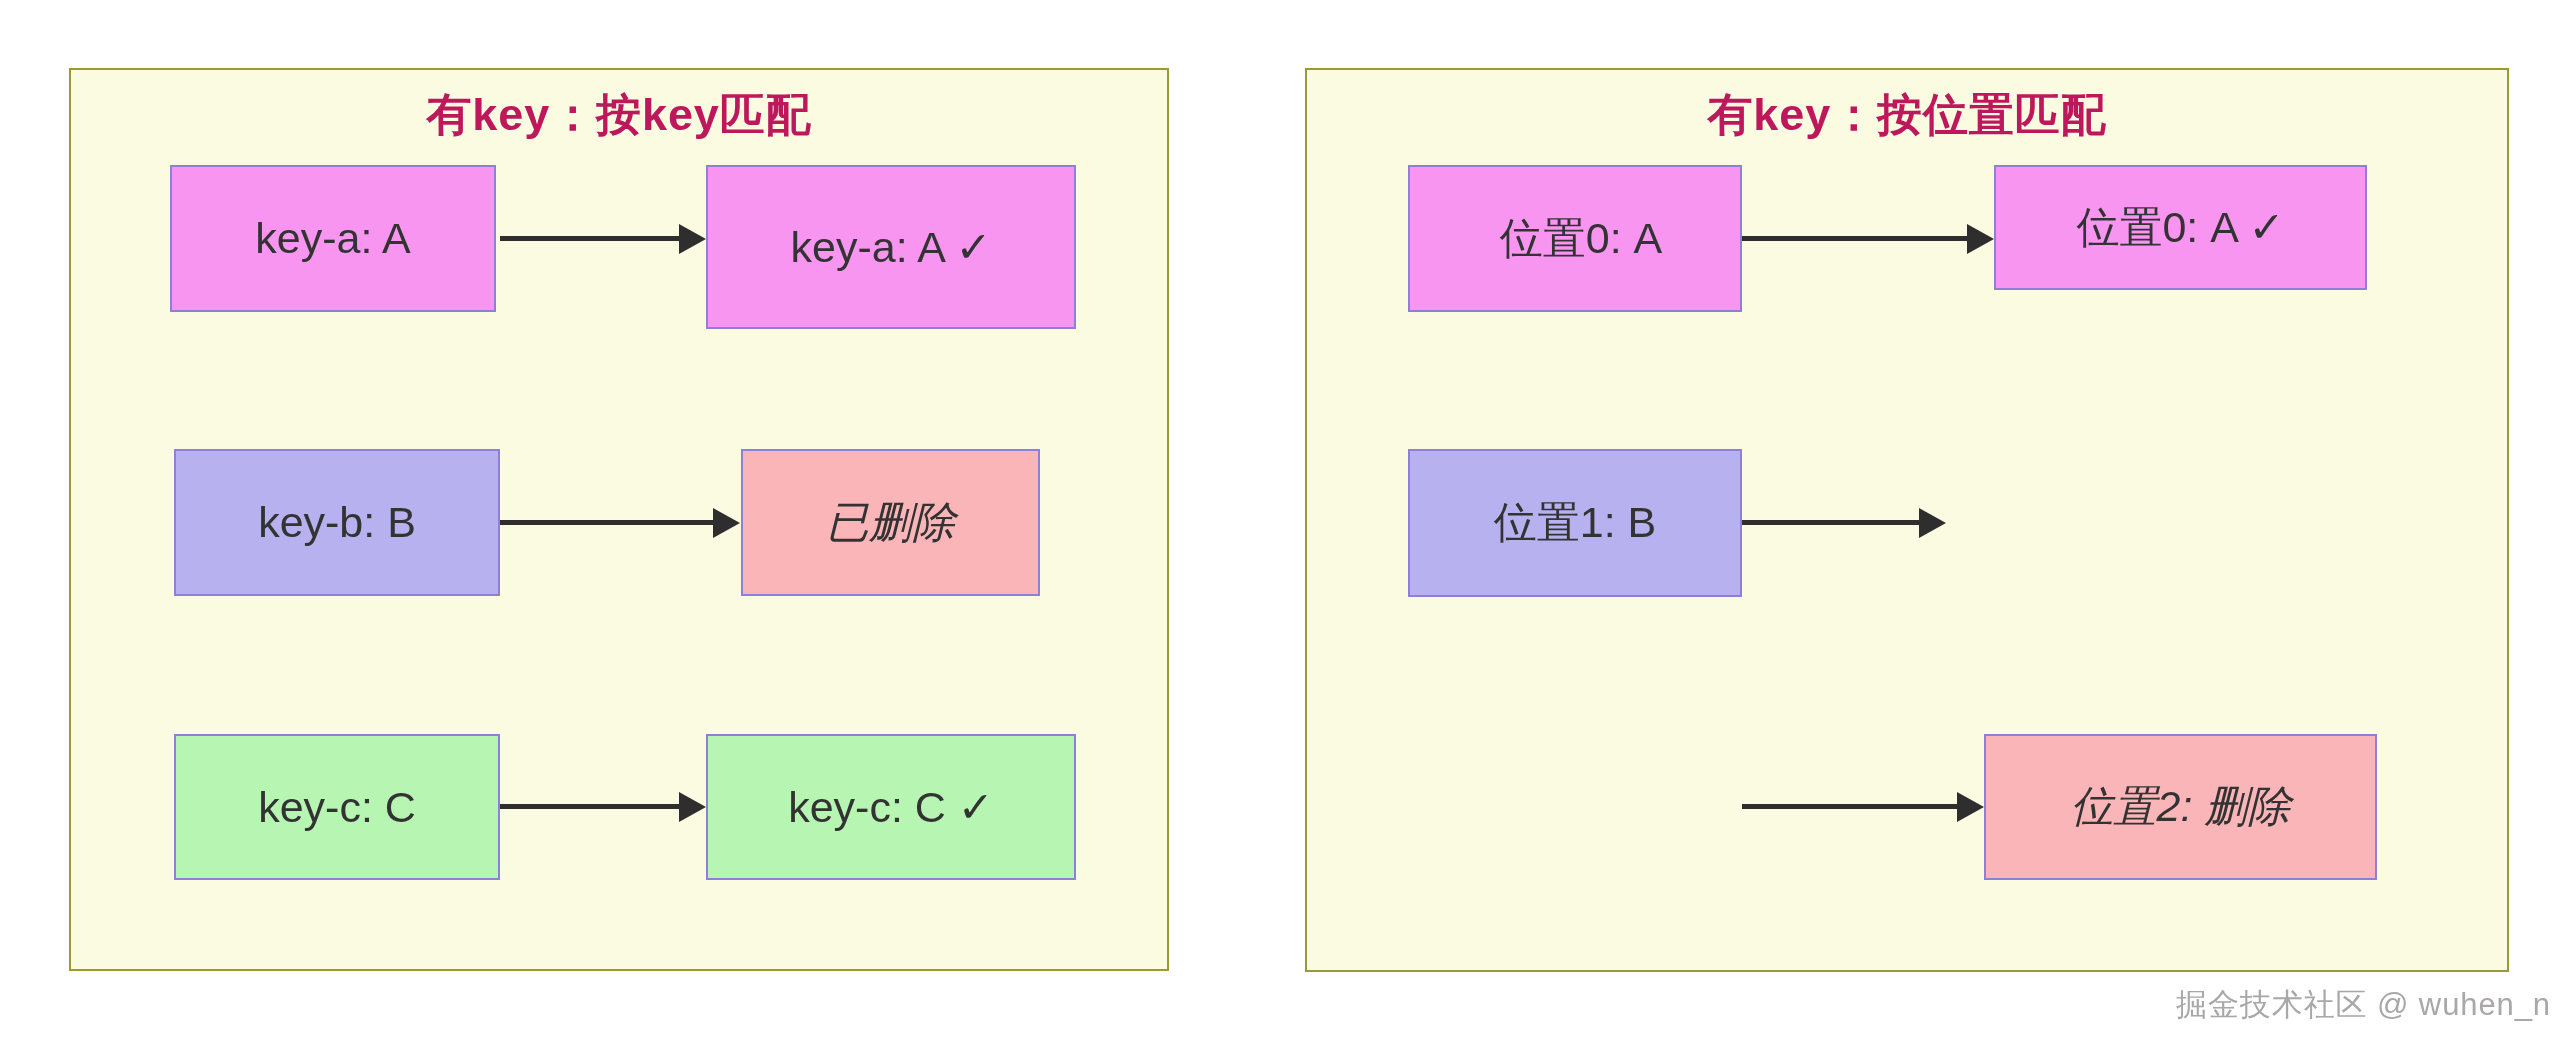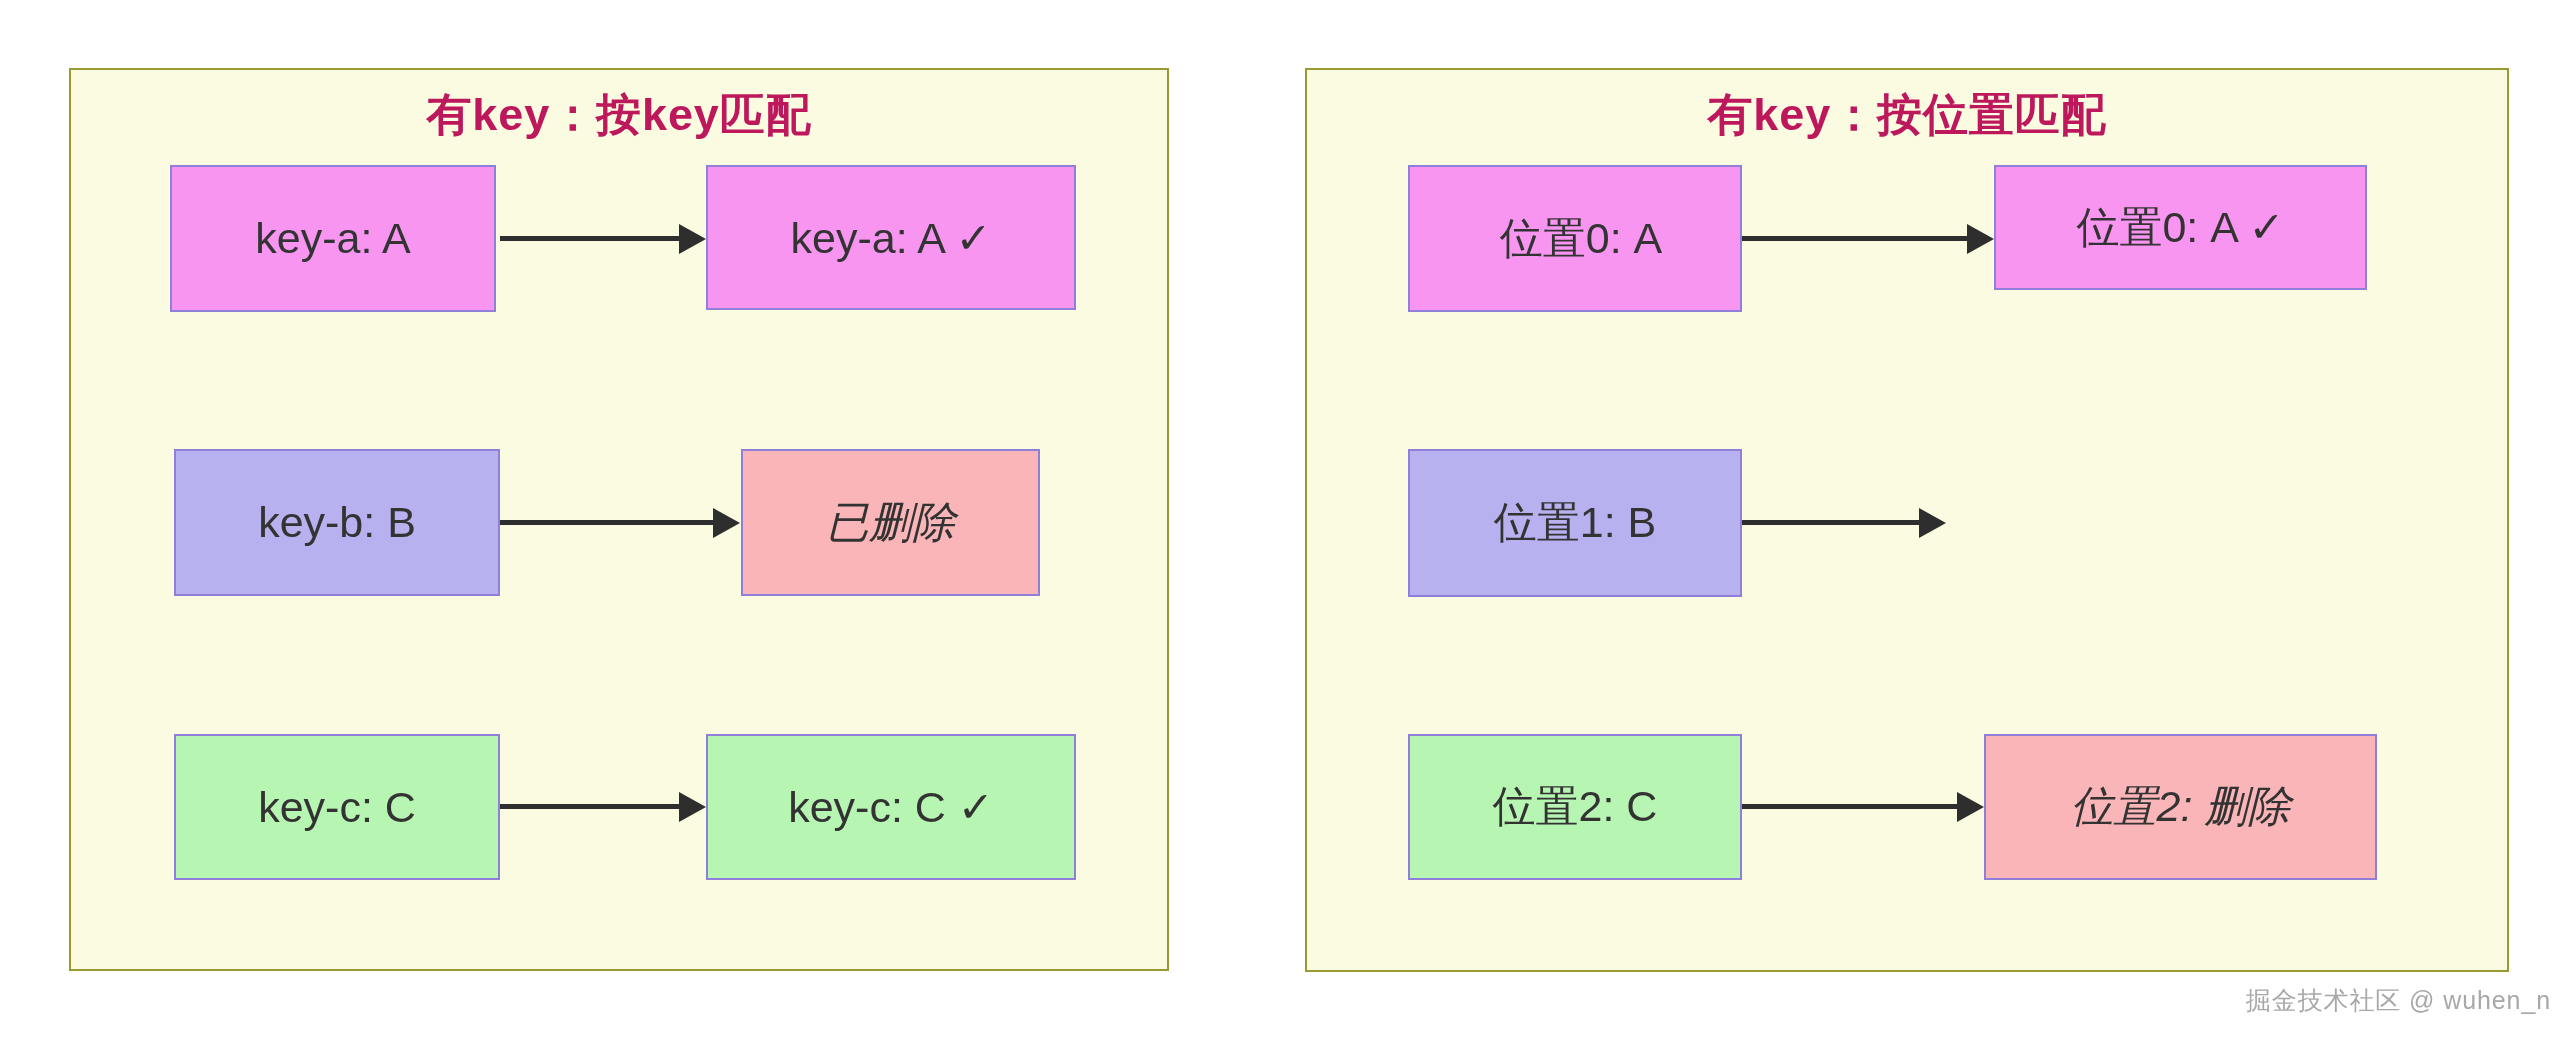--- a/index.html
+++ b/index.html
@@ -58,40 +58,40 @@
     width: 0;
     height: 0;
     border-left: 27px solid #2e2e2e;
     border-top: 15.4px solid transparent;
     border-bottom: 15.4px solid transparent;
   }
   .watermark {
     position: absolute;
     top: 984px;
     right: 25px;
-    font-size: 25px;
+    font-size: 31px;
     color: #a9a7a7;
     text-shadow: 1.8px 1.8px 0 #ffffff;
     letter-spacing: 0.9px;
   }
 </style>
 </head>
 <body>
 
 <div class="page">
 
   <div class="panel" style="left:69px; top:68px; width:1100px; height:903px;">
     <div class="panel-title">有key：按key匹配</div>
 
     <div class="node fill-pink" style="left:99px; top:95px; width:326px; height:147px;">key-a: A</div>
     <div class="arrow" style="left:429px; top:152px; width:206px;">
       <div class="arrow-line"></div>
       <div class="arrow-head"></div>
     </div>
-    <div class="node fill-pink" style="left:635px; top:95px; width:370px; height:145px;">key-a: A ✓</div>
+    <div class="node fill-pink" style="left:635px; top:95px; width:370px; height:164px;">key-a: A ✓</div>
 
     <div class="node fill-purple" style="left:103px; top:379px; width:326px; height:147px;">key-b: B</div>
     <div class="arrow" style="left:429px; top:436px; width:240px;">
       <div class="arrow-line"></div>
       <div class="arrow-head"></div>
     </div>
     <div class="node fill-red" style="left:670px; top:379px; width:299px; height:147px;">已删除</div>
 
     <div class="node fill-green" style="left:103px; top:664px; width:326px; height:146px;">key-c: C</div>
     <div class="arrow" style="left:429px; top:720px; width:206px;">
@@ -110,21 +110,20 @@
       <div class="arrow-head"></div>
     </div>
     <div class="node fill-pink" style="left:687px; top:95px; width:373px; height:125px;">位置0: A ✓</div>
 
     <div class="node fill-purple" style="left:101px; top:379px; width:334px; height:148px;">位置1: B</div>
     <div class="arrow" style="left:435px; top:436px; width:204px;">
       <div class="arrow-line"></div>
       <div class="arrow-head"></div>
     </div>
 
-    <div class="node fill-green" style="left:101px; top:664px; width:334px; height:146px;">位置2: C</div>
     <div class="arrow" style="left:435px; top:720px; width:242px;">
       <div class="arrow-line"></div>
       <div class="arrow-head"></div>
     </div>
     <div class="node fill-red" style="left:677px; top:664px; width:393px; height:146px;">位置2: 删除</div>
   </div>
 
   <div class="watermark">掘金技术社区 @ wuhen_n</div>
 
 </div>

